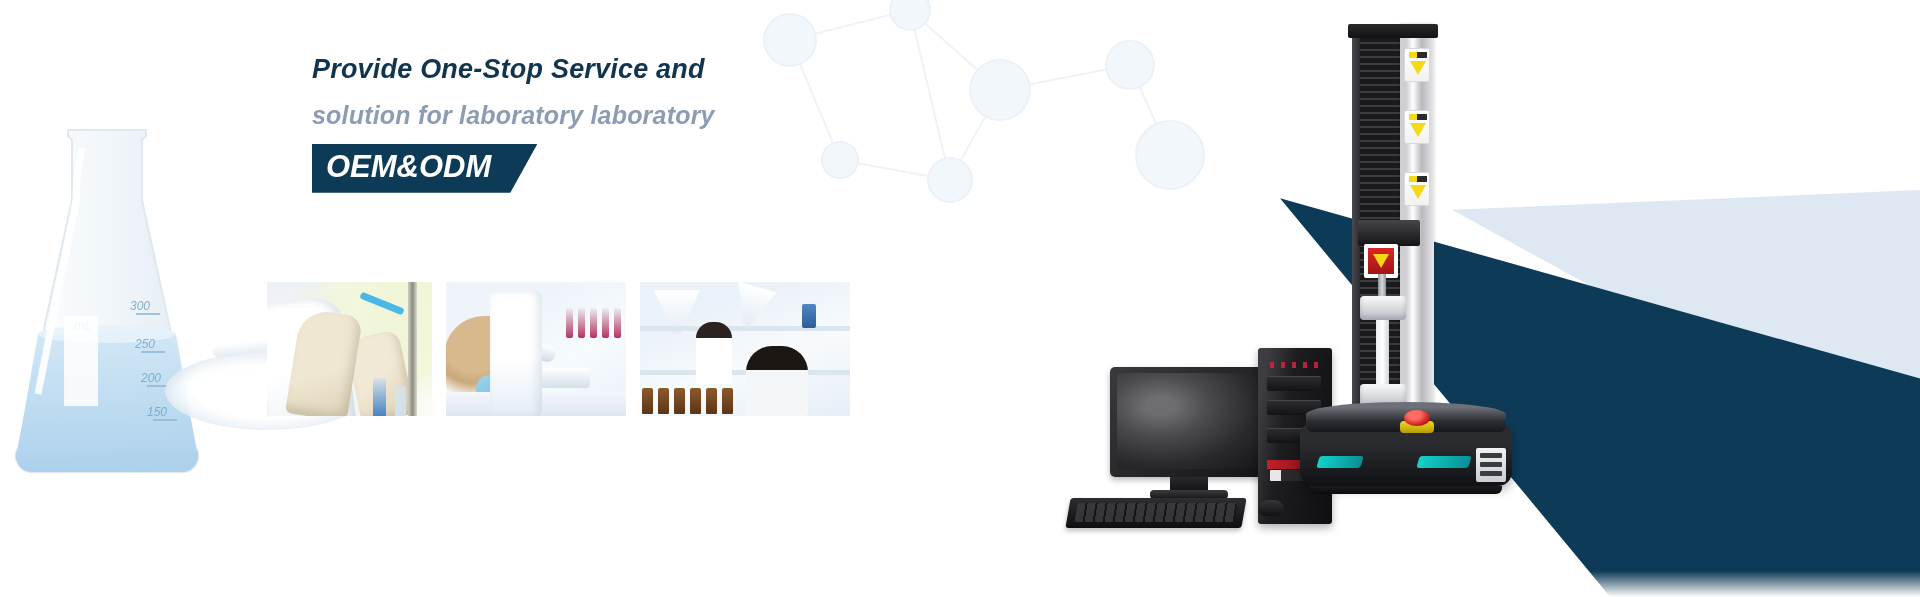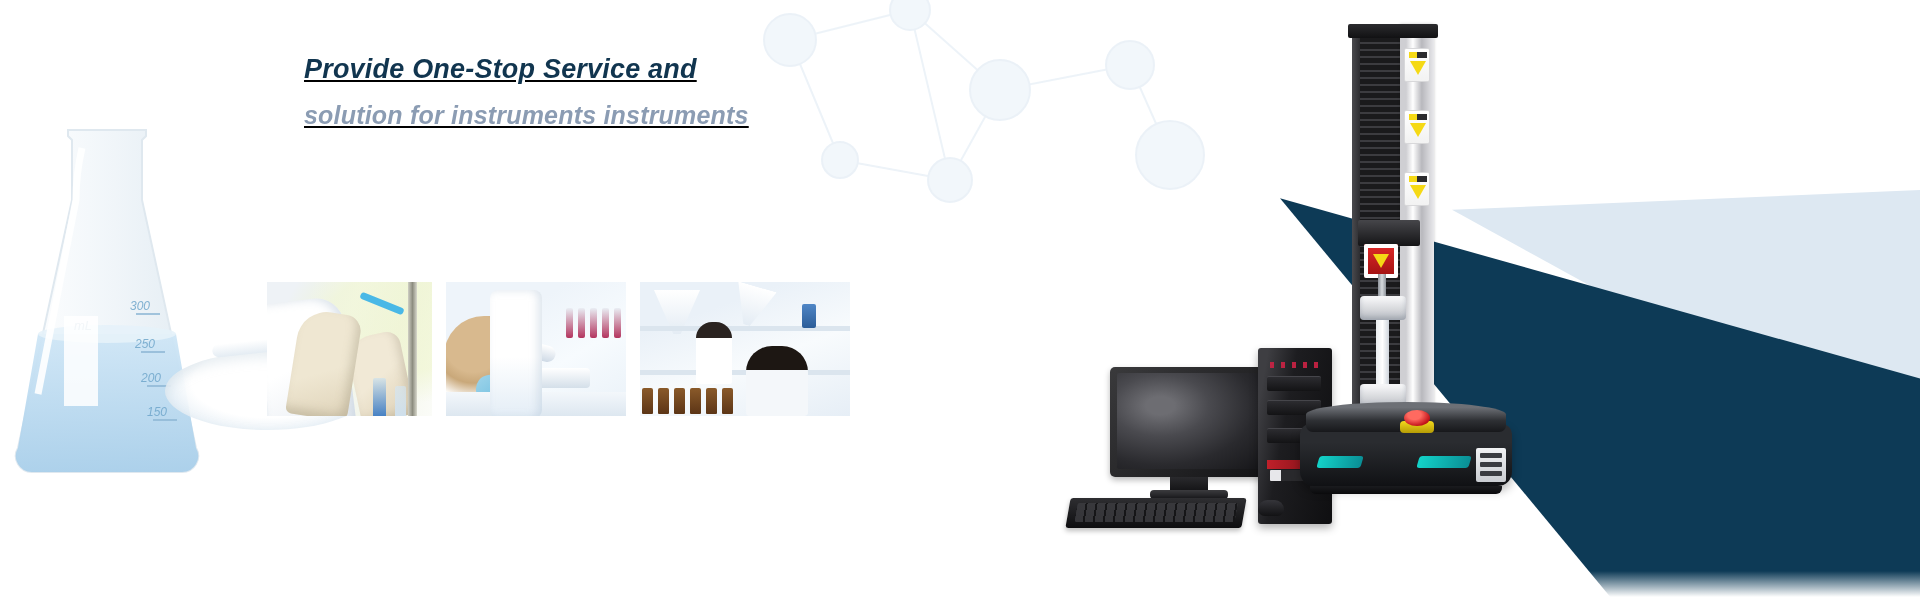--- a/index.html
+++ b/index.html
@@ -25,21 +25,21 @@
     background:#dde8f2;
     clip-path:polygon(22% 6%, 100% 0%, 100% 84%);
   }
   .tri-dark {
     position:absolute; right:0; top:190px; width:640px; height:410px;
     background:#0d3a56;
     clip-path:polygon(0% 2%, 100% 46%, 100% 100%, 52% 100%);
   }
 
   
-  .headline { position:absolute; left:304px; top:56px; width:560px;text-decoration:underline; }
+  .headline { position:absolute; left:312px; top:56px; width:560px; }
   .line1 {
     font-size:27px; font-weight:bold; font-style:italic; color:#11354f;
     letter-spacing:.2px; line-height:1.0; white-space:nowrap;
   }
   .line2 {
     margin-top:20px;
     font-size:25px; font-weight:bold; font-style:italic; color:#8b9cb3;
     letter-spacing:.2px; line-height:1.0; white-space:nowrap;
   }
   .badge {
@@ -283,21 +283,22 @@
       </g>
       <rect x="56" y="198" width="34" height="90" fill="#ffffff" opacity=".85"></rect>
       <path d="M74 30 q-6 26 -6 52 L30 276" stroke="#ffffff" stroke-width="7" fill="none" opacity=".9"></path>
     </svg>
   </div>
   <div class="petri"></div>
   <div class="stirrod"></div>
 
   <div class="headline">
     <div class="line1">Provide One-Stop Service and</div>
-    <div class="line2">solution for instruments instruments</div>
+    <div class="line2">solution for laboratory laboratory</div>
+    <div class="badge">OEM&amp;ODM</div>
   </div>
 
   <div class="strip">
 
     <div class="panel p1">
       <div class="glove2"></div>
       <div class="pipette"></div>
       <div class="tube-a"></div>
       <div class="tube-b"></div>
       <div class="post1"></div>

